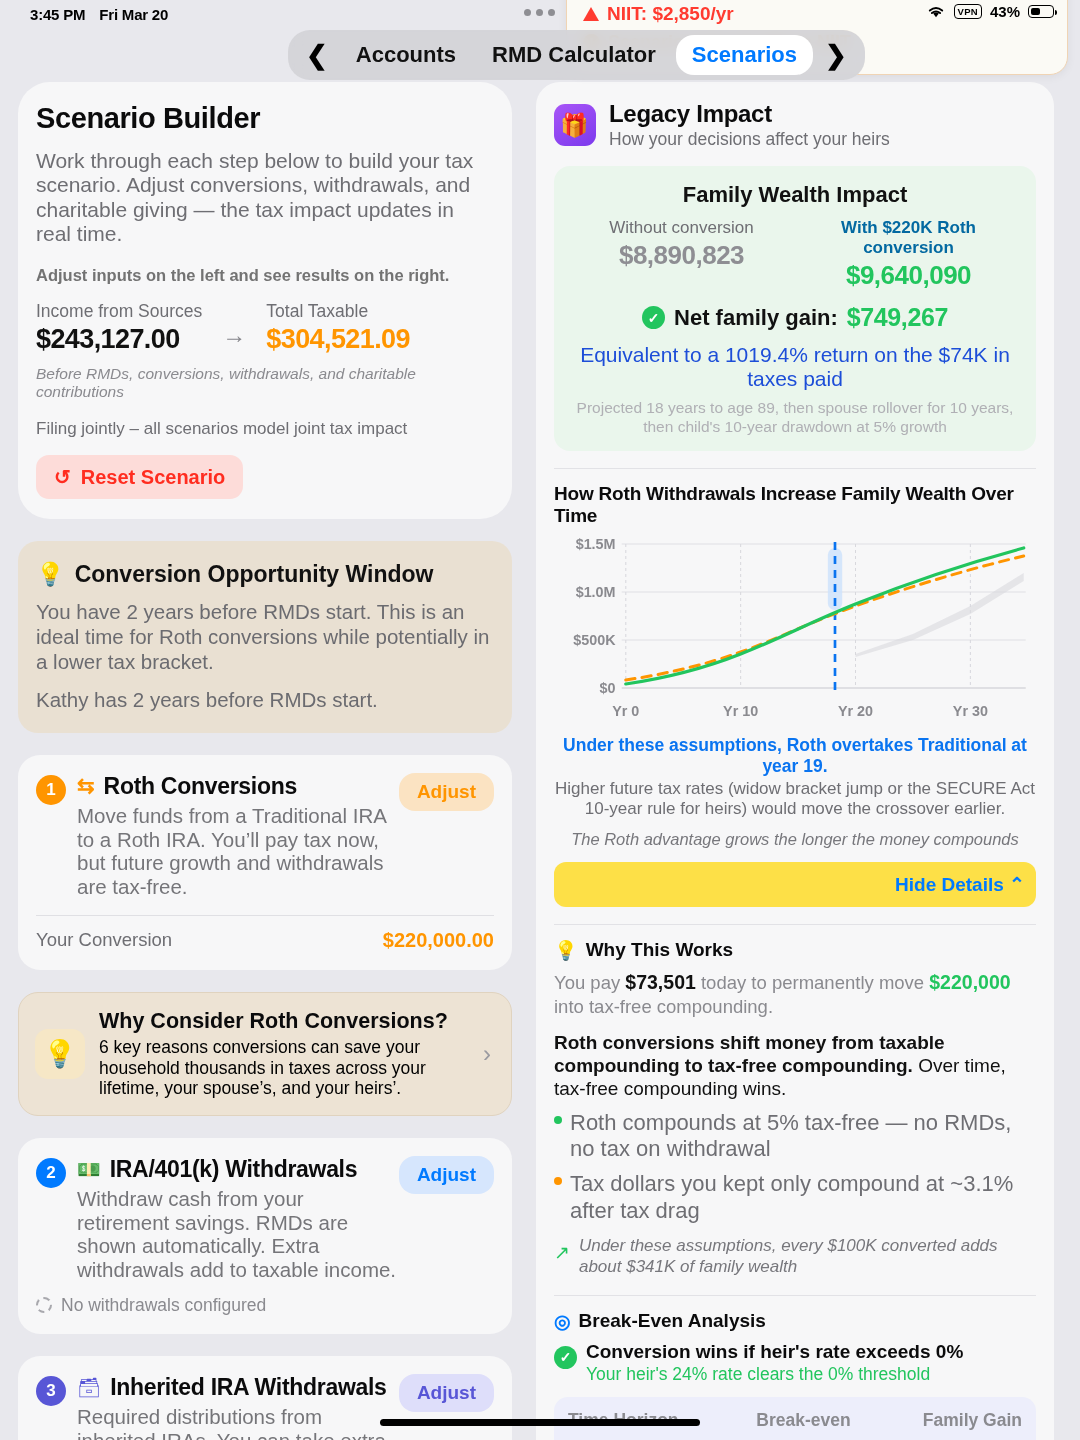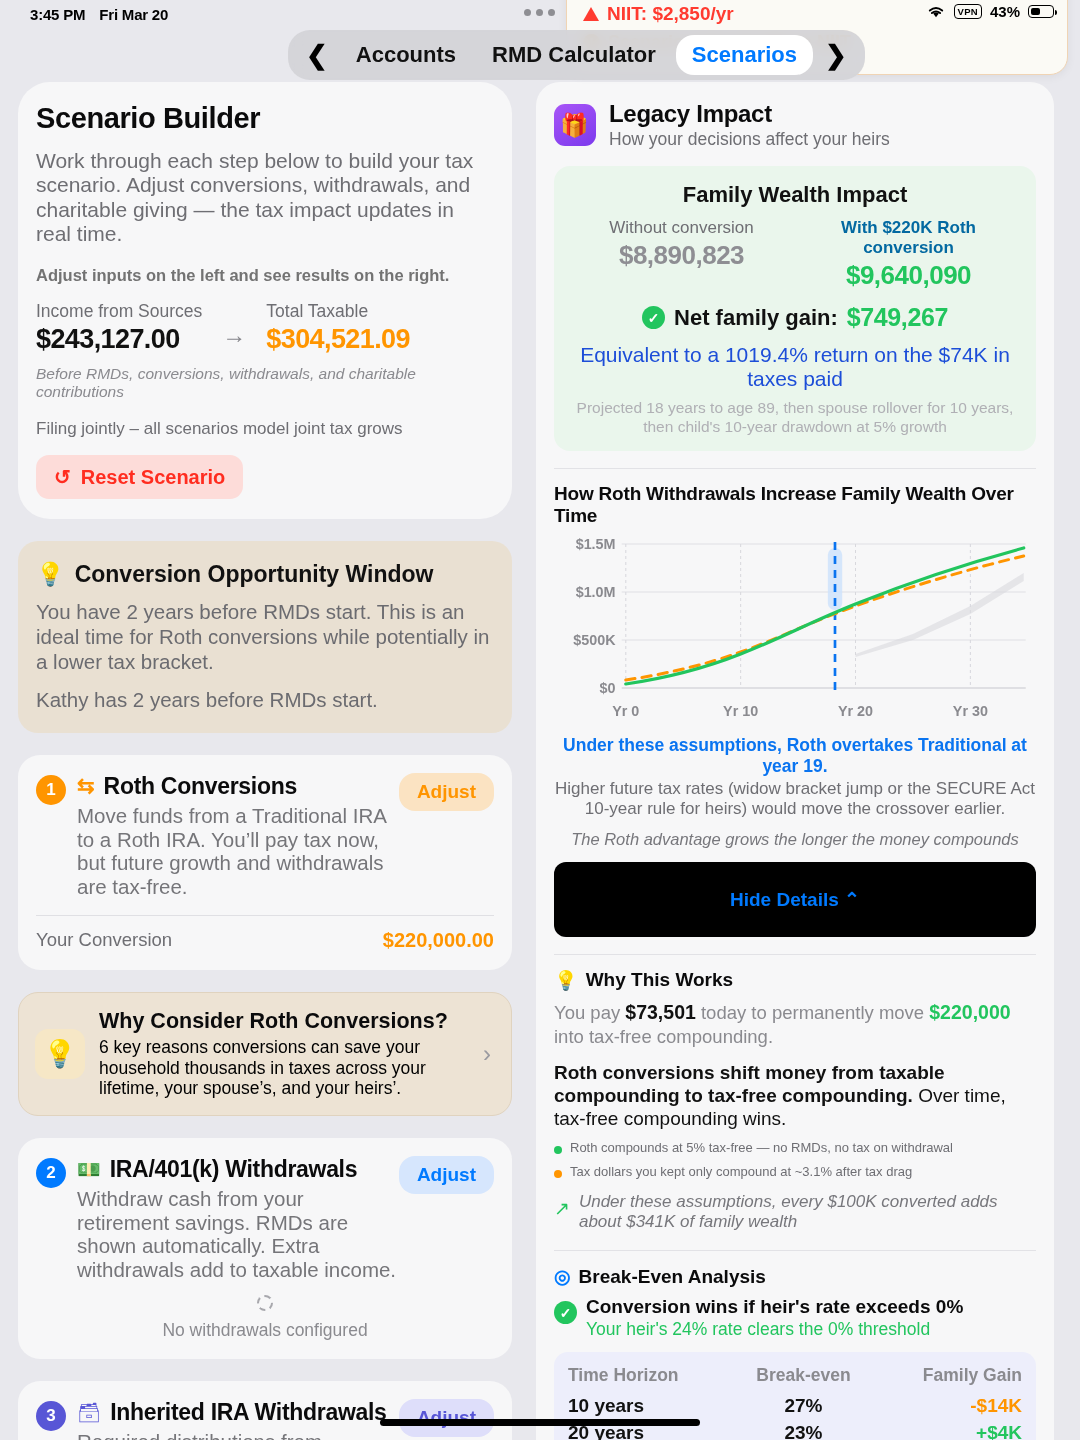--- a/index.html
+++ b/index.html
@@ -110,21 +110,21 @@
     border-radius: 16px; padding: 8px 18px; font-size: 19px; font-weight: 800;
     font-family: "Liberation Sans", sans-serif;
   }
   .adj-orange { background: #fbe3c2; color: #ff9500; }
   .adj-blue   { background: #d6e6fd; color: #007aff; }
   .adj-indigo { background: #dedefa; color: #5856d6; }
   .step-divider { height: 1px; background: #e0e0e4; margin: 16px 0 0 0; }
   .step-foot { display: flex; justify-content: space-between; align-items: center; padding-top: 13px; }
   .step-foot .k { font-size: 18.5px; color: #6e6e73; }
   .step-foot .v { font-size: 20px; font-weight: 800; color: #ff9500; }
-  .empty-row { display:flex; align-items:center; gap:9px; padding-top: 13px; font-size: 17.5px; color: #8a8a8f; flex-direction: column; }
+  .empty-row { display:flex; align-items:center; gap:9px; padding-top: 13px; font-size: 17.5px; color: #8a8a8f; }
   .dash-circle { width: 16px; height: 16px; border-radius: 50%; border: 2px dashed #a8a8ad; display:block; }
 
   
   .why-card {
     background: #ede3d4; border: 1px solid #e0d3bf; border-radius: 20px; padding: 16px;
     display: flex; align-items: center; gap: 14px; margin-bottom: 22px; cursor: pointer;
   }
   .why-ico { width: 50px; height: 50px; border-radius: 13px; background: #f6e7c6; display:flex; align-items:center; justify-content:center; font-size: 27px; flex: 0 0 50px; }
   .why-txt h3 { font-size: 21.5px; font-weight: 800; color: #0b0b0c; margin-bottom: 3px; }
   .why-txt p { font-size: 17.5px; line-height: 1.18; color: #000000; }
@@ -160,34 +160,34 @@
 
   .chart-title { font-size: 19px; font-weight: 800; color: #0b0b0c; margin-bottom: 7px; letter-spacing: -.2px; }
   .chart-wrap { position: relative; height: 195px; }
   .chart-svg { display: block; width: 100%; height: 195px; }
 
   .xover-line { font-size: 17.5px; font-weight: 800; color: #0a74f0; text-align: center; line-height: 1.2; margin-top: 6px; }
   .xover-sub { font-size: 17px; color: #6e6e73; text-align: center; line-height: 1.2; margin-top: 2px; }
   .xover-ital { font-size: 16.5px; font-style: italic; color: #77777c; text-align: center; margin-top: 10px; }
 
   .hide-details {
-    margin-top: 13px; background: #000000; border-radius: 12px; padding: 26px;
-    text-align: center; font-size: 19px; font-weight: 800; color: #007aff; cursor: pointer;
+    margin-top: 13px; background: #fde047; border-radius: 12px; padding: 11px;
+    text-align: right; font-size: 19px; font-weight: 800; color: #007aff; cursor: pointer;
   }
 
   .sec-head { display: flex; align-items: center; gap: 8px; font-size: 19px; font-weight: 800; color: #0b0b0c; margin-bottom: 8px; }
 
   .paypara { font-size: 18.5px; color: #8a8a8f; line-height: 1.3; }
   .paypara b { color: #111; font-weight: 800; font-size: 19.5px; }
   .paypara .grn { color: #22c55e; font-weight: 800; font-size: 19.5px; }
 
   .bold-para { font-size: 19px; color: #111; line-height: 1.22; margin-top: 12px; }
   .bold-para b { font-weight: 800; }
 
-  .bullet { display: flex; align-items: flex-start; gap: 8px; font-size: 13px; color: #6e6e73; margin-top: 9px; line-height: 1.2; }
+  .bullet { display: flex; align-items: flex-start; gap: 8px; font-size: 22px; color: #6e6e73; margin-top: 9px; line-height: 1.2; }
   .bdot { width: 8px; height: 8px; border-radius: 50%; flex: 0 0 8px; margin-top: 6px; }
   .bdot.g { background: #22c55e; }
   .bdot.o { background: #ff9500; }
   .trend-row { display: flex; align-items: flex-start; gap: 9px; margin-top: 12px; font-size: 17px; font-style: italic; color: #77777c; line-height: 1.22; }
   .trend-ico { color: #22c55e; font-size: 19px; font-style: normal; margin-top: 5px; }
 
   .be-claim { display: flex; align-items: flex-start; gap: 9px; margin-top: 2px; }
   .be-claim .txt h4 { font-size: 19px; font-weight: 800; color: #0b0b0c; }
   .be-claim .txt p { font-size: 17.5px; color: #22c55e; margin-top: 1px; }
 
@@ -266,21 +266,21 @@
             <span class="val">$243,127.00</span>
           </div>
           <span class="arrow-sep">→</span>
           <div class="metric">
             <span class="lbl">Total Taxable</span>
             <span class="val orange">$304,521.09</span>
           </div>
         </div>
 
         <p class="sub-note">Before RMDs, conversions, withdrawals, and charitable contributions</p>
-        <p class="filing-note">Filing jointly – all scenarios model joint tax grows</p>
+        <p class="filing-note">Filing jointly – all scenarios model joint tax impact</p>
 
         <button class="reset-btn">
           <span>↺</span>
           <span>Reset Scenario</span>
         </button>
       </div>
 
       <div class="card-beige">
         <div class="cow-head">
           <span>💡</span>

